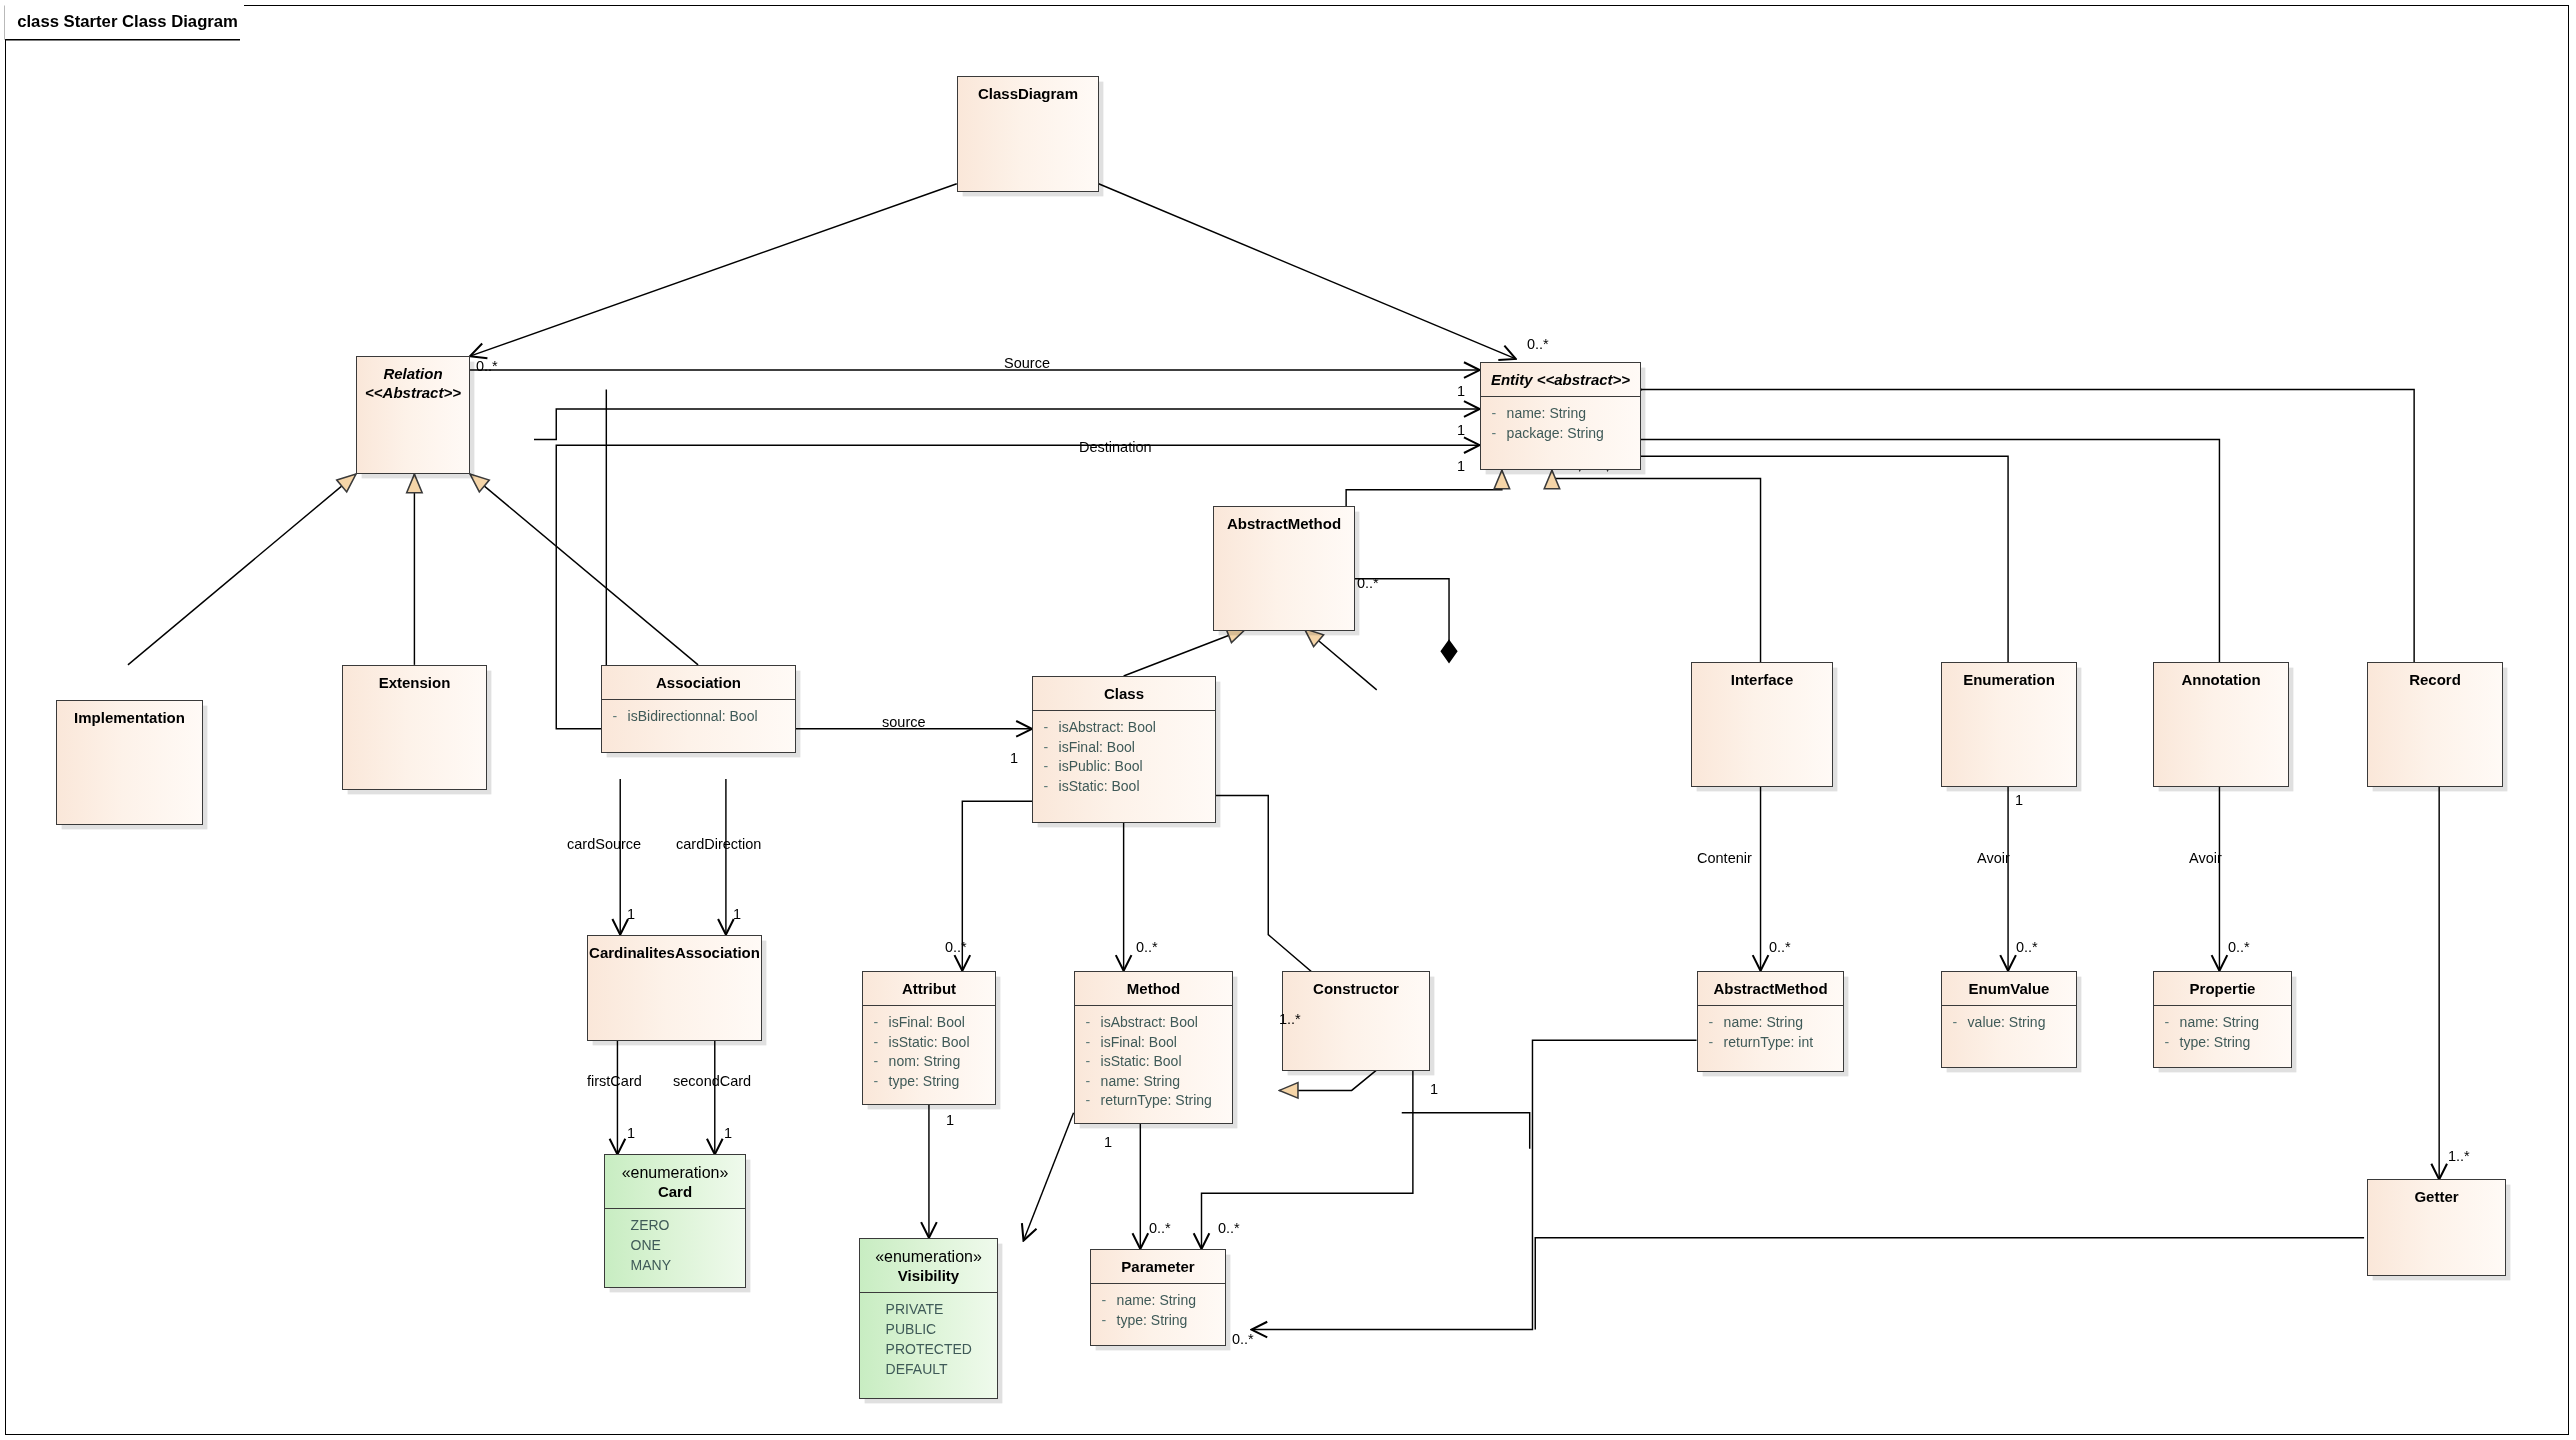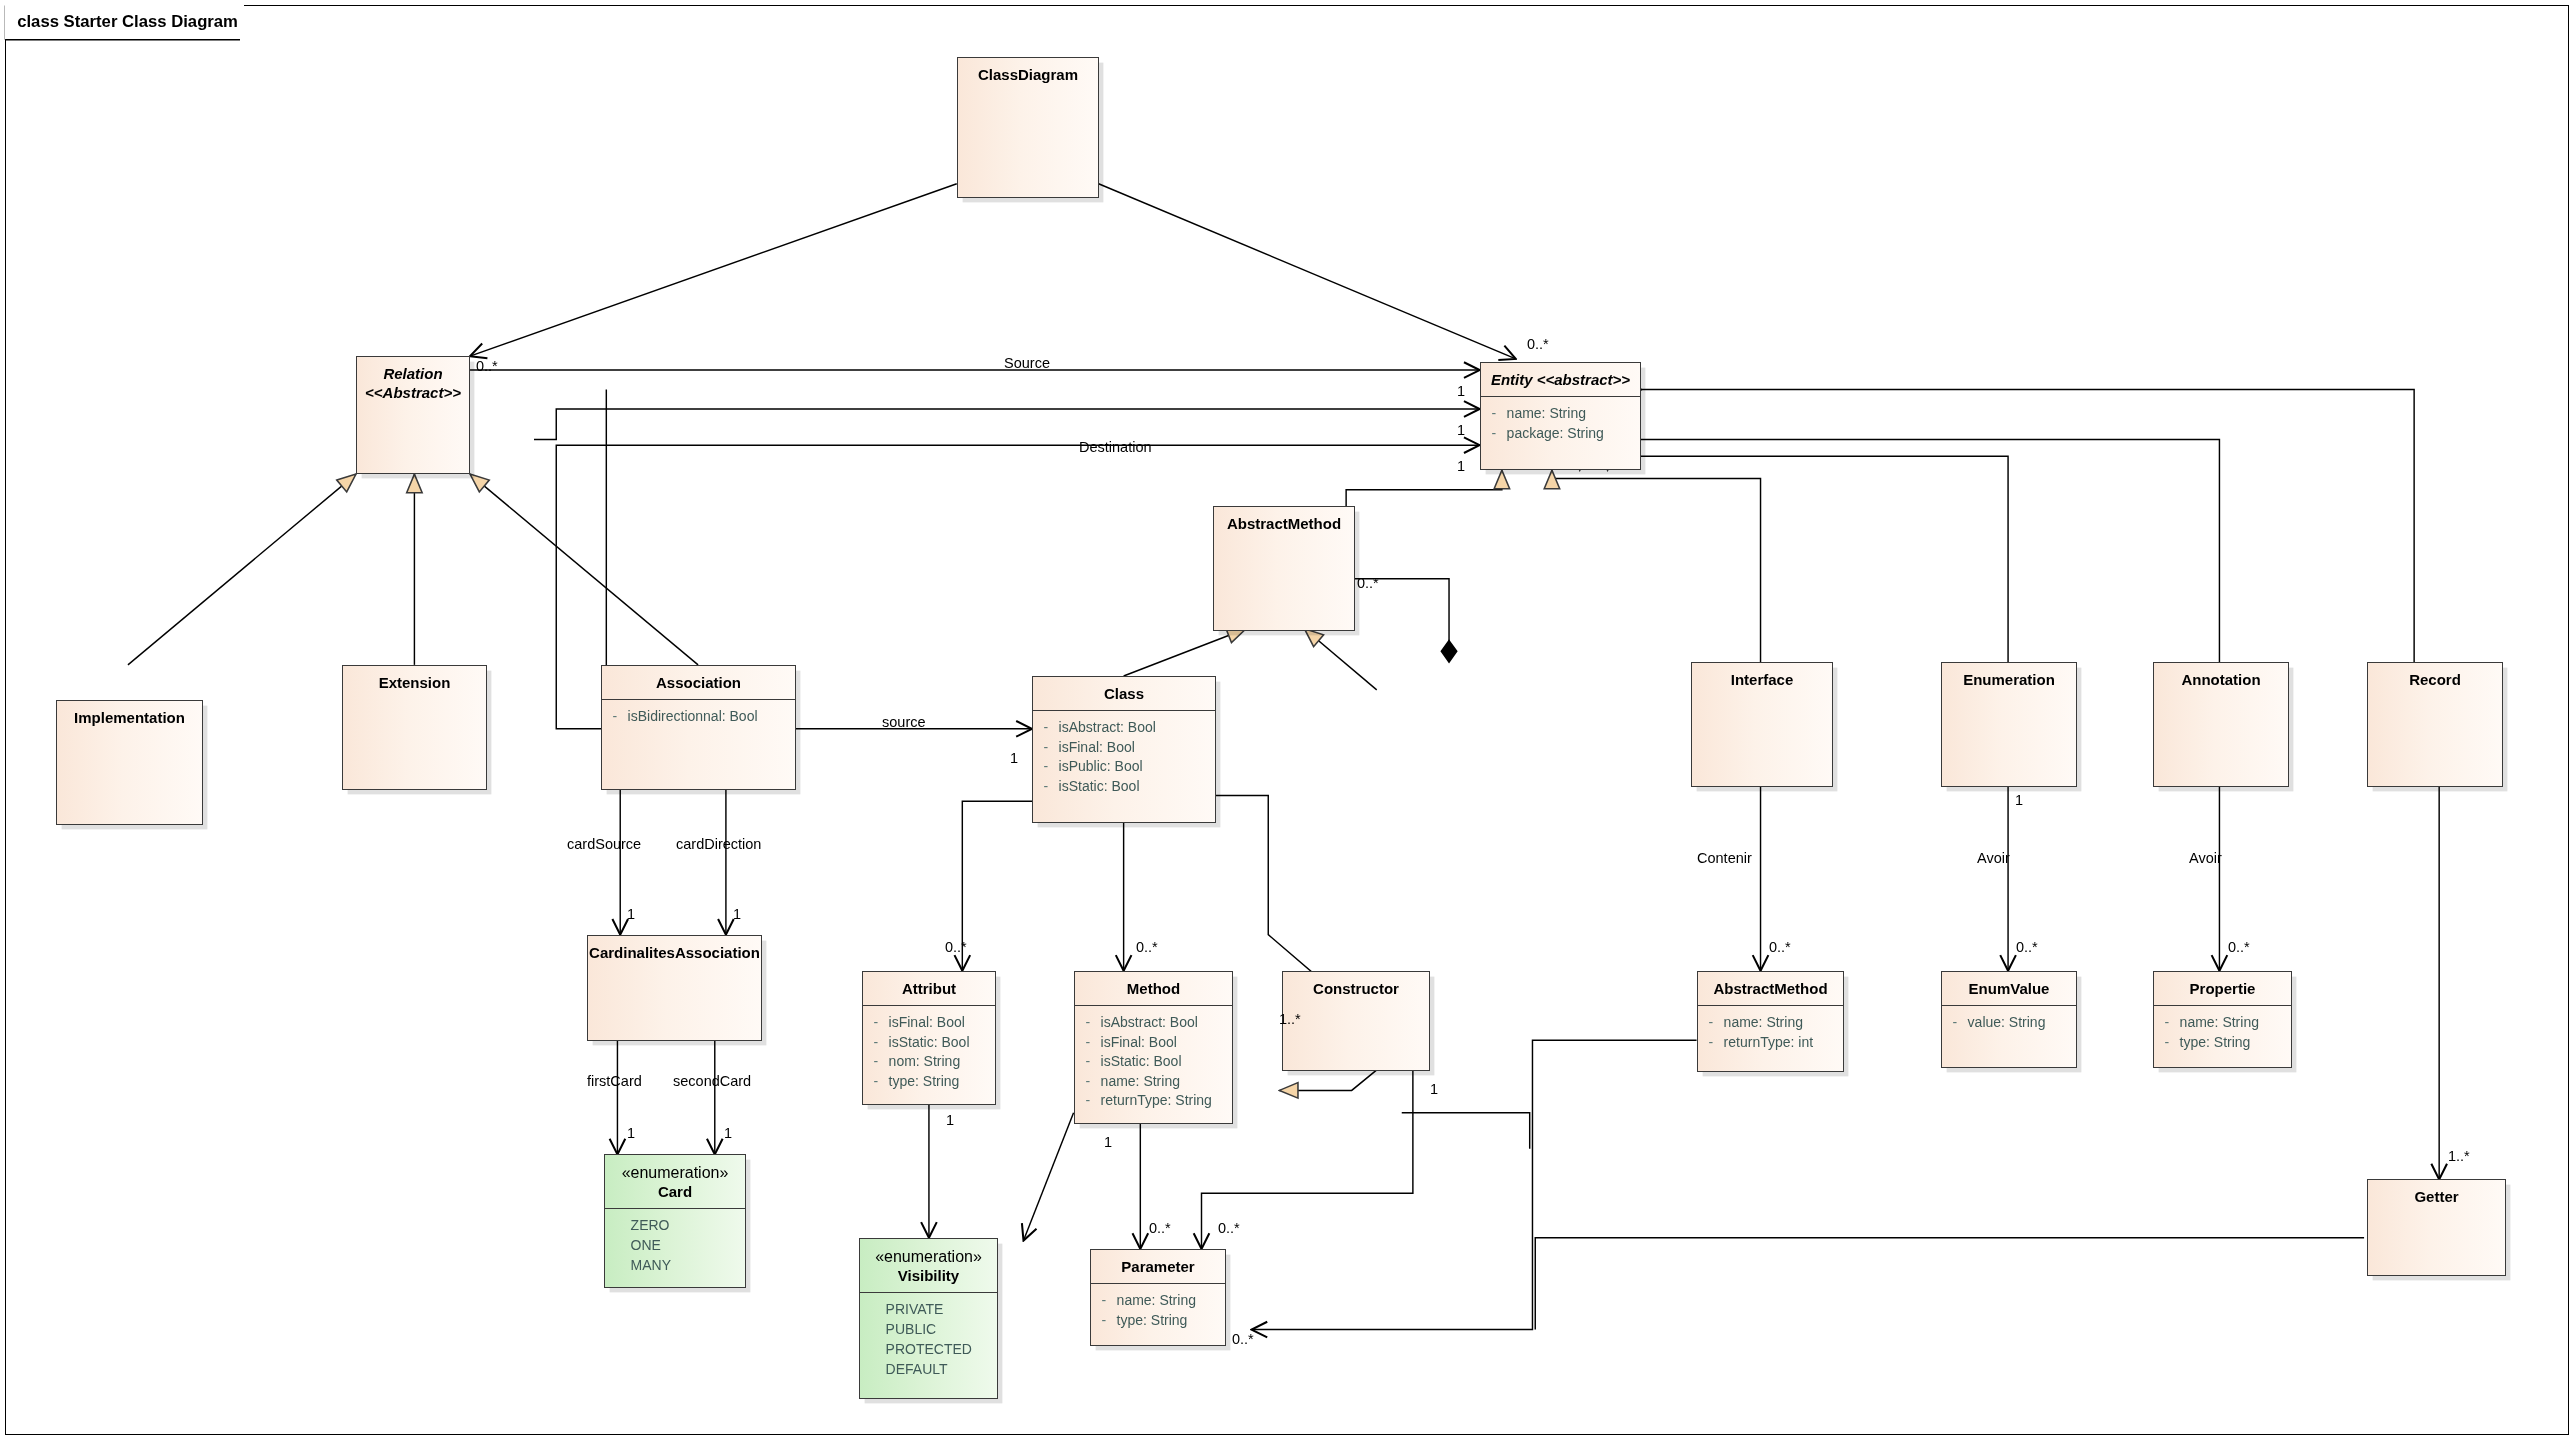--- a/index.html
+++ b/index.html
@@ -167,21 +167,21 @@
 
       <path d="M 2540 1925 L 2540 2145 L 2160 2145 L 2160 2245" marker-end="url(#openArr)"></path>
 
       <path d="M 3050 1870 L 2755 1870 L 2755 2390 L 2250 2390" marker-end="url(#openArr)"></path>
 
       <path d="M 4250 2225 L 2760 2225 L 2760 2390"></path>
       <path d="M 2750 2065 L 2750 2000 L 2520 2000"></path>
     </g>
   </svg>
 
-  <div class="node" style="left:957px;top:57px;width:142px;height:141px;z-index:2">
+  <div class="node" style="left:957px;top:76px;width:142px;height:116px;z-index:2">
     <div class="title">
         <span>ClassDiagram</span>
       </div>
   </div>
 
   <div class="node" style="left:356px;top:356px;width:114px;height:118px;z-index:2">
     <div class="title abstract">
       <span>Relation</span>
       <span>&lt;&lt;Abstract&gt;&gt;</span>
     </div>
@@ -209,21 +209,21 @@
         <span>Implementation</span>
       </div>
   </div>
 
   <div class="node" style="left:342px;top:665px;width:145px;height:125px;z-index:2">
     <div class="title">
         <span>Extension</span>
       </div>
   </div>
 
-  <div class="node" style="left:601px;top:665px;width:195px;height:125px;z-index:2">
+  <div class="node" style="left:601px;top:665px;width:195px;height:88px;z-index:2">
     <div class="title">
         <span>Association</span>
       </div>
     <div class="divider"></div>
     <div class="members">
       <div class="member">
           <span class="vis">-</span>
           <span class="txt">isBidirectionnal: Bool</span>
         </div>
     </div>

